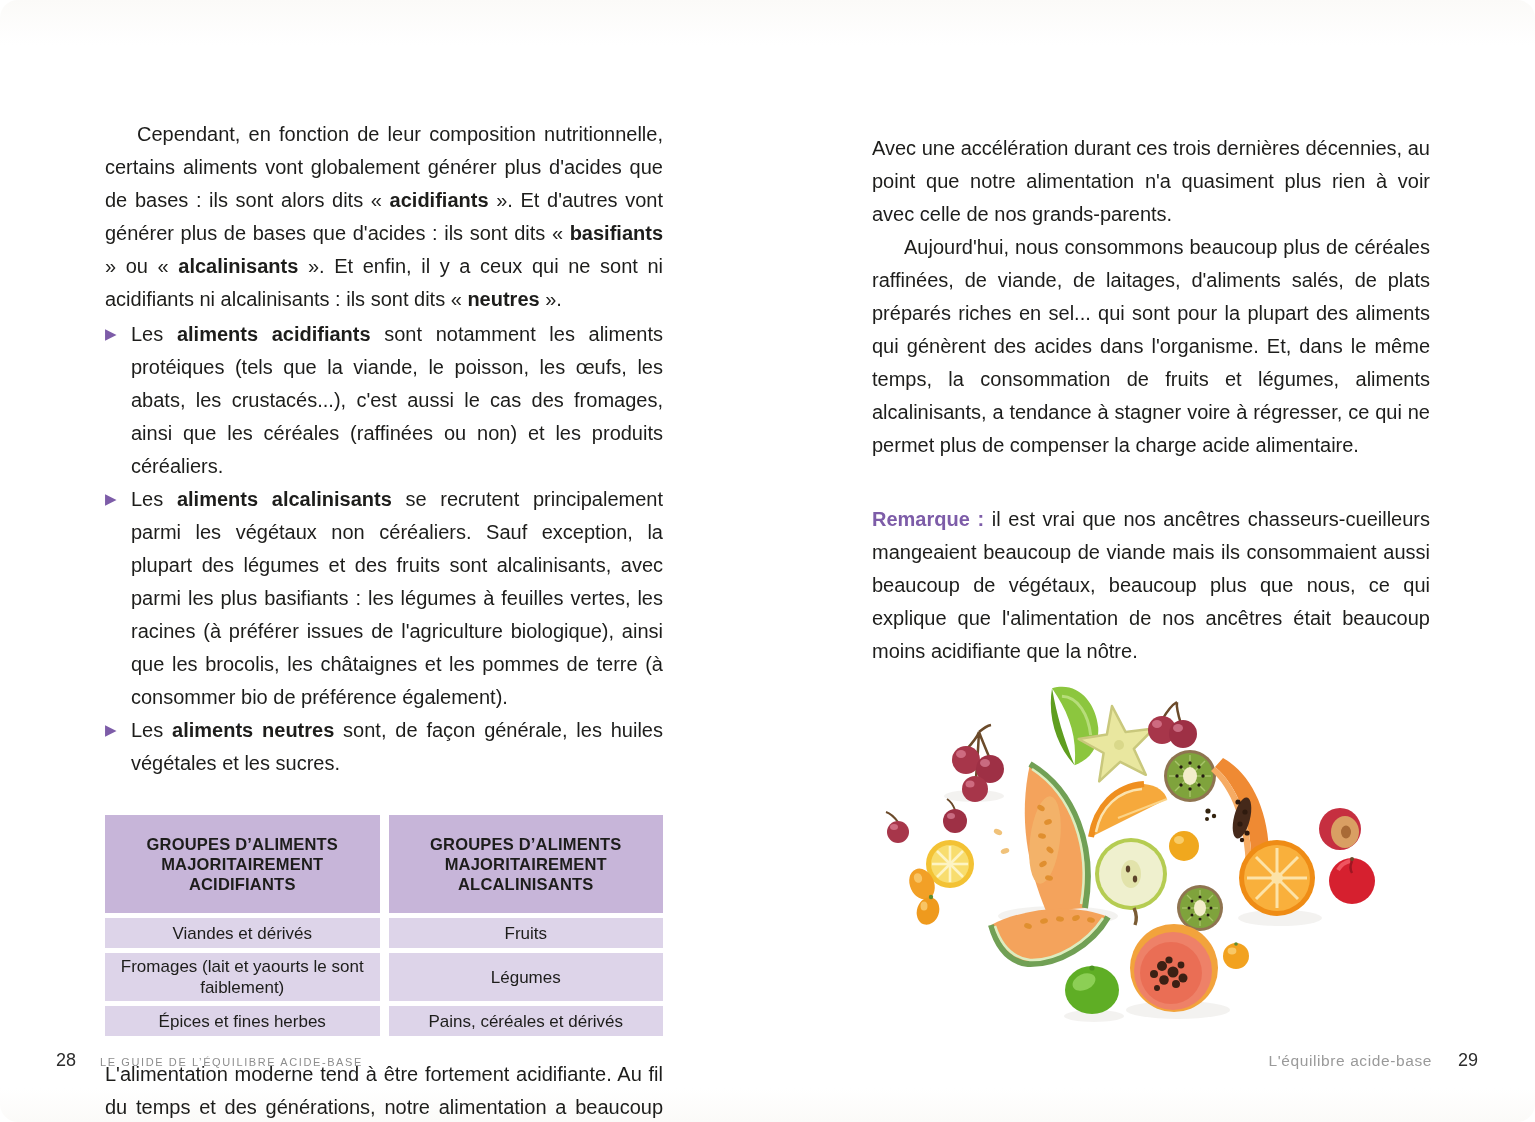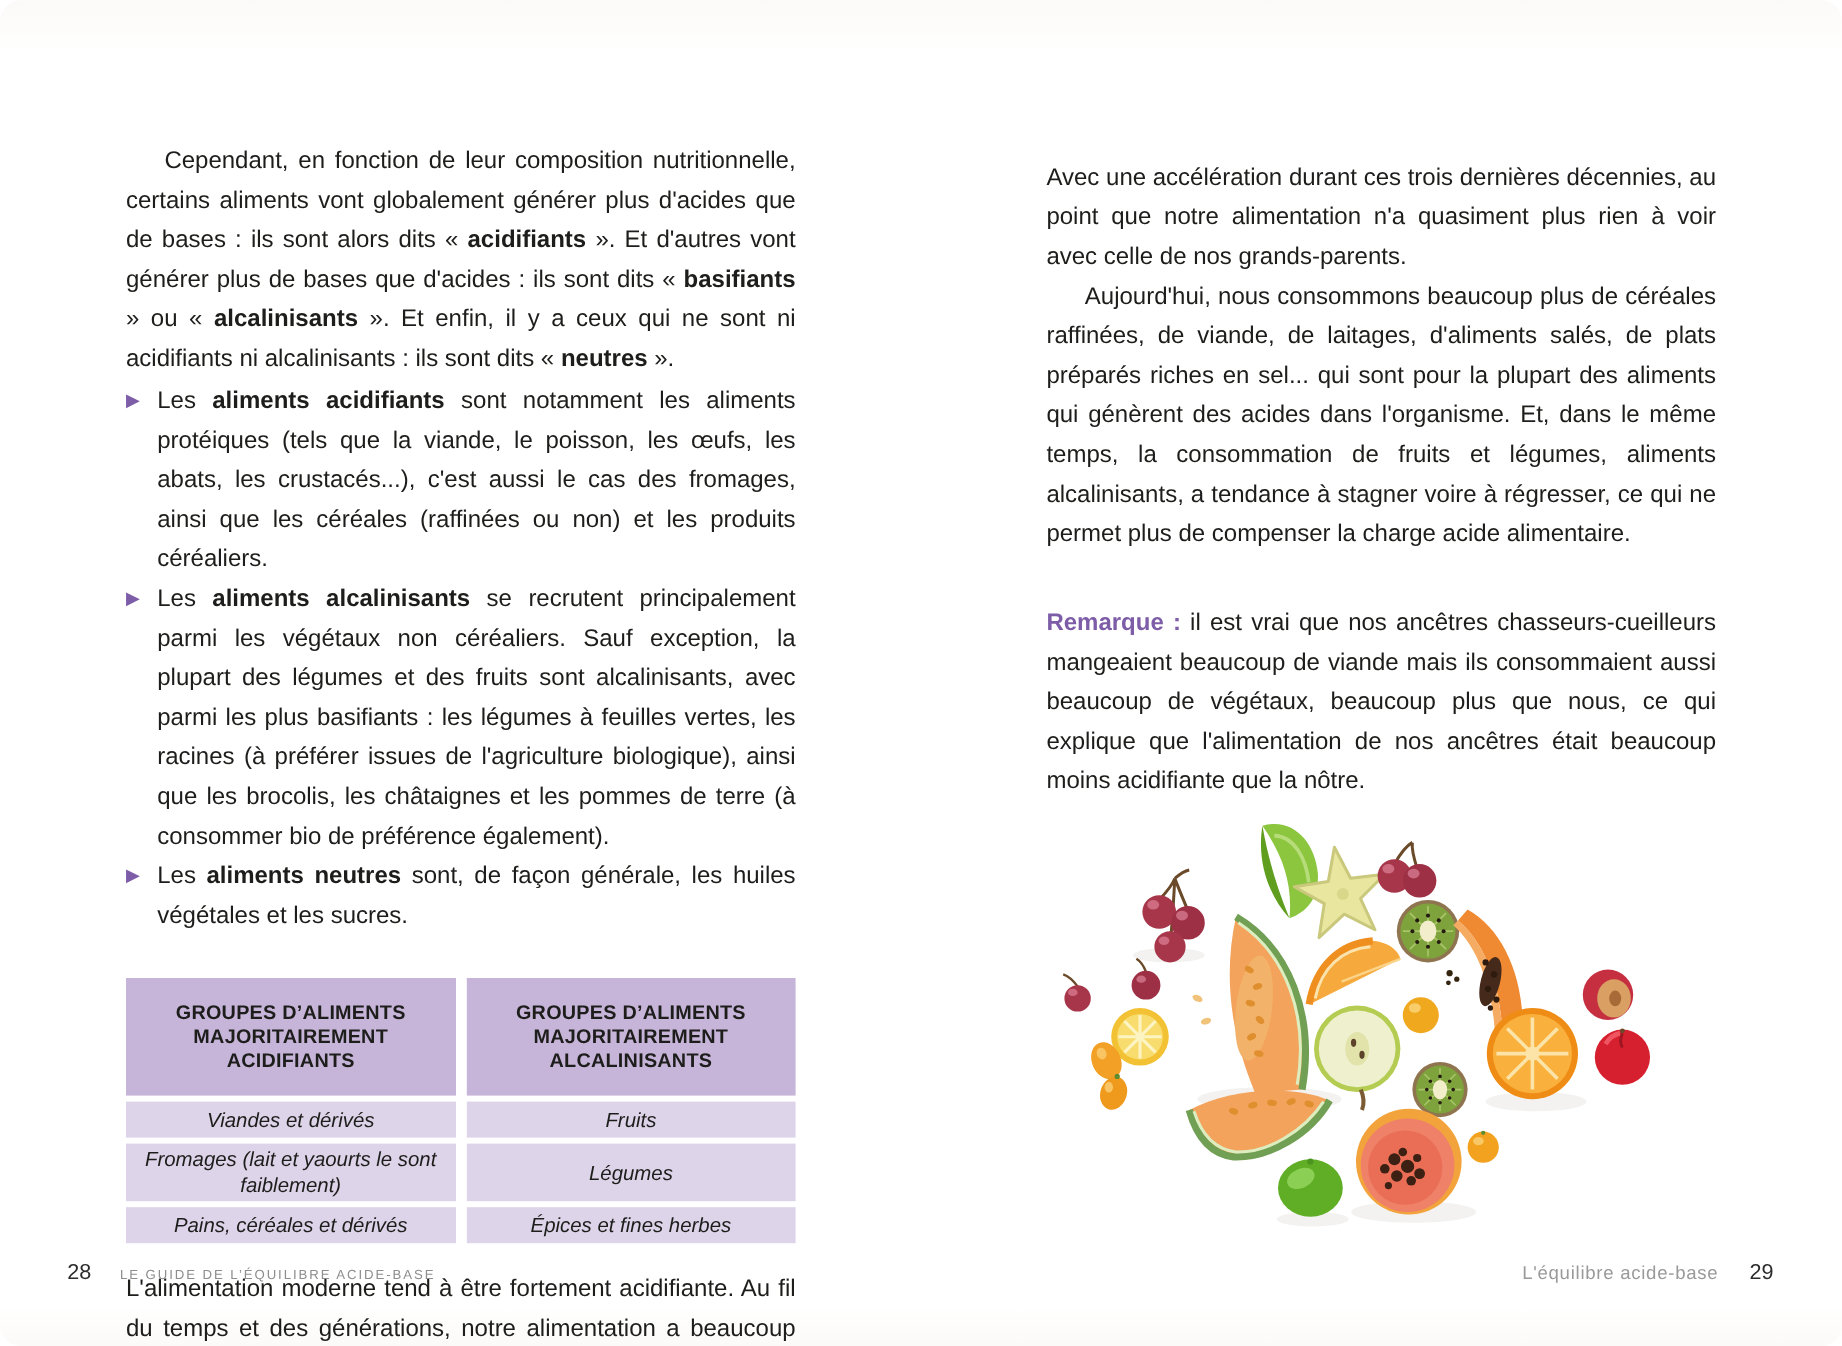--- a/index.html
+++ b/index.html
@@ -53,21 +53,20 @@
     letter-spacing:.2px;
   }
   .food-table .td{
     background:var(--td-bg);
     min-height:30px;
     display:flex;align-items:center;justify-content:center;
     text-align:center;
     font-size:17px;
     line-height:21px;
     padding:3px 14px;
-    font-style:italic;
   }
   .closing{margin-top:22px;}
   .remark{margin-top:41px;}
   .footer{position:absolute;top:1050px;height:24px;font-size:15px;}
   .footer-left{left:56px;display:flex;align-items:baseline;gap:24px;}
   .footer-right{right:57px;display:flex;align-items:baseline;gap:26px;}
   .pagenum{font-size:18px;color:#2c2c2c;font-weight:500;}
   .foot-label{color:var(--footer-gray);letter-spacing:1.6px;font-size:11px;}
   .foot-label-right{color:#9a9a9a;letter-spacing:.6px;font-size:15.5px;}
   .photo{position:absolute;left:878px;top:668px;width:612px;height:380px;}
@@ -96,22 +95,22 @@
       </li>
     </ul>
 
     <div class="food-table" id="food-table">
         <div class="th">GROUPES D’ALIMENTS MAJORITAIREMENT ACIDIFIANTS</div>
         <div class="th">GROUPES D’ALIMENTS MAJORITAIREMENT ALCALINISANTS</div>
         <div class="td">Viandes et dérivés</div>
         <div class="td">Fruits</div>
         <div class="td">Fromages (lait et yaourts le sont faiblement)</div>
         <div class="td">Légumes</div>
+        <div class="td">Épices et fines herbes</div>
         <div class="td">Pains, céréales et dérivés</div>
-        <div class="td">Épices et fines herbes</div>
       </div>
 
     <p class="closing">L'alimentation moderne tend à être fortement acidifiante. Au fil du temps et des générations, notre alimentation a beaucoup changé.</p>
   </div>
 
   <div class="col col-right">
     <p>Avec une accélération durant ces trois dernières décennies, au point que notre alimentation n'a quasiment plus rien à voir avec celle de nos grands-parents.</p>
     <p class="indent">Aujourd'hui, nous consommons beaucoup plus de céréales raffinées, de viande, de laitages, d'aliments salés, de plats préparés riches en sel... qui sont pour la plupart des aliments qui génèrent des acides dans l'organisme. Et, dans le même temps, la consommation de fruits et légumes, aliments alcalinisants, a tendance à stagner voire à régresser, ce qui ne permet plus de compenser la charge acide alimentaire.</p>
     <p class="remark"><span class="b" style="color: rgb(125, 92, 168); margin-top: 32px;">Remarque :</span><span> il est vrai que nos ancêtres chasseurs-cueilleurs mangeaient beaucoup de viande mais ils consommaient aussi beaucoup de végétaux, beaucoup plus que nous, ce qui explique que l'alimentation de nos ancêtres était beaucoup moins acidifiante que la nôtre.</span></p>
   </div>

